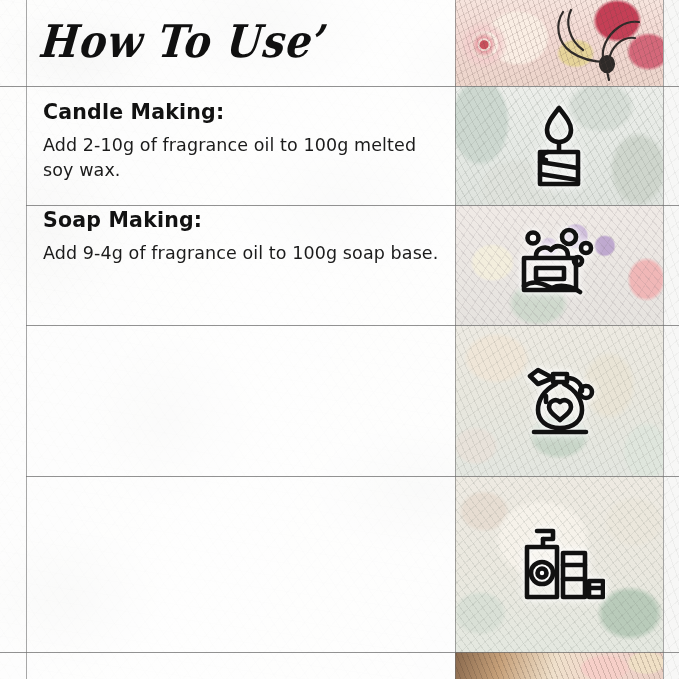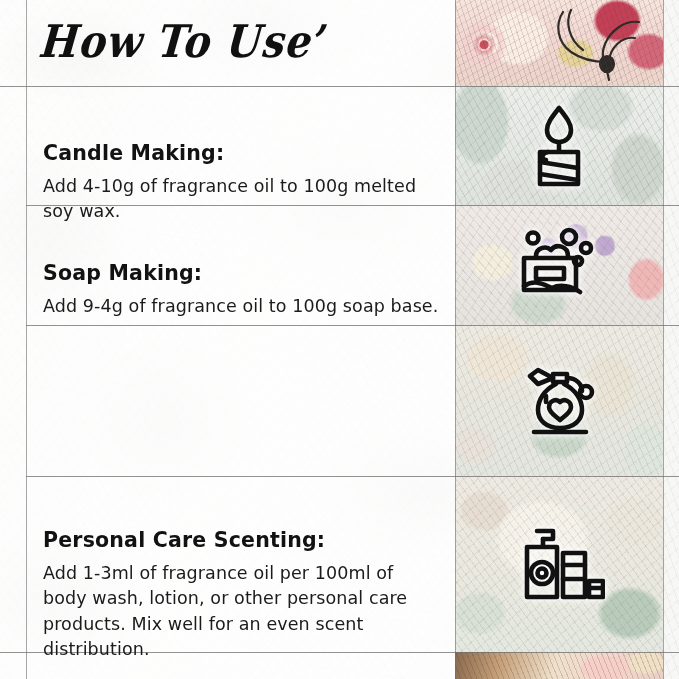--- a/index.html
+++ b/index.html
@@ -215,41 +215,40 @@
     white-space: nowrap;
   }
 
   
   .section {
     position: absolute;
     left: 27px;
     width: 428px;
     padding: 0 14px 0 16px;
     box-sizing: border-box;
-    margin-top: 41px;
   }
   .sec-head {
     margin: 0;
     font-family: "DejaVu Sans", "Liberation Sans", sans-serif;
     font-weight: 700;
     font-size: 20.5px;
     letter-spacing: 0.2px;
     color: #121212;
   }
   .sec-body {
     margin: 9px 0 0 0;
     font-family: "DejaVu Sans", "Liberation Sans", sans-serif;
     font-weight: 400;
     font-size: 17.5px;
     line-height: 1.45;
     letter-spacing: 0.1px;
     color: #1b1b1b;
   }
   #sec-candle   { top: 100px; }
-  #sec-soap     { top: 220px; }
+  #sec-soap     { top: 208px; }
   #sec-perfume  { top: 336px; }
   #sec-care     { top: 487px; }
 
   
   .icon-slot {
     position: absolute;
     left: 455px;
     width: 208px;
     display: flex;
     align-items: center;
@@ -299,33 +298,29 @@
   <div class="rule-h inset" style="top:325px"></div>
   <div class="rule-h inset" style="top:476px"></div>
   <div class="rule-h" style="top:652px"></div>
 
   <div class="title-zone">
     <h1 class="title">How To Use’</h1>
   </div>
 
   <div class="section" id="sec-candle">
     <h2 class="sec-head">Candle Making:</h2>
-    <p class="sec-body">Add 4-10g of fragrance oil to 100g melted soy wax.</p>
+    <p class="sec-body">Add 2-10g of fragrance oil to 100g melted soy wax.</p>
   </div>
 
   <div class="section" id="sec-soap">
     <h2 class="sec-head">Soap Making:</h2>
     <p class="sec-body">Add 9-4g of fragrance oil to 100g soap base.</p>
   </div>
 
 
-  <div class="section" id="sec-care">
-    <h2 class="sec-head">Personal Care Scenting:</h2>
-    <p class="sec-body">Add 1-3ml of fragrance oil per 100ml of body wash, lotion, or other personal care products. Mix well for an even scent distribution.</p>
-  </div>
 
   <div class="icon-slot" id="icon-candle">
     <svg class="icon-svg" width="74" height="84" viewBox="0 0 74 84">
       <g fill="none" stroke="#111111" stroke-width="4.6" stroke-linecap="round" stroke-linejoin="round">
         <path d="M37 4 C 30 13, 25 19, 25 26 C 25 33, 30 38, 37 38 C 44 38, 49 33, 49 26 C 49 19, 44 13, 37 4 Z"></path>
         <path d="M37 40 L 37 46"></path>
         <path d="M18 48 L 56 48 L 56 80 L 18 80 Z"></path>
         <path d="M18 58 L 56 64"></path>
         <path d="M18 70 L 56 76"></path>
         <path d="M26 48 C 20 49, 18 55, 24 56"></path>

